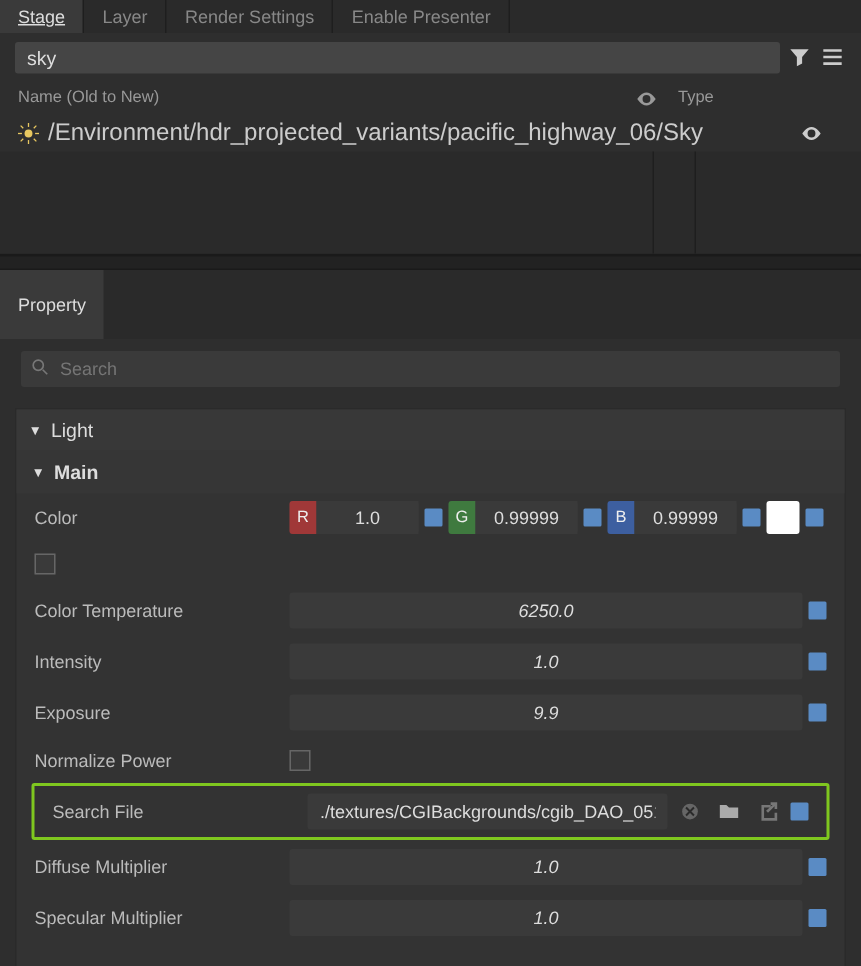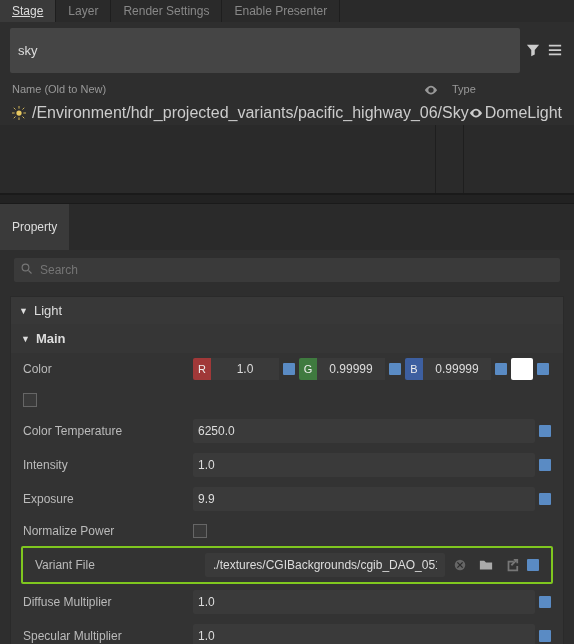--- a/index.html
+++ b/index.html
@@ -4,21 +4,21 @@
 <style>
 * { margin: 0; padding: 0; box-sizing: border-box; font-family: -apple-system, BlinkMacSystemFont, "Segoe UI", Arial, sans-serif; }
 body { background: #2a2a2a; color: #cccccc; font-size: 12px; width: 574px; height: 644px; overflow: hidden; }
 
 .top-panel { background: #2e2e2e; border-bottom: 1px solid #1a1a1a; }
 .tabs { display: flex; gap: 0; background: #2a2a2a; }
 .tab { padding: 4px 12px; color: #888; cursor: pointer; font-size: 12px; border-right: 1px solid #1e1e1e; }
 .tab.active { background: #3a3a3a; color: #ddd; text-decoration: underline; }
 
 .search-row { display: flex; align-items: center; padding: 6px 10px; gap: 6px; background: #2e2e2e; }
-.search-input { flex: 1; background: #454545; border: none; color: #ddd; padding: 15px 8px; font-size: 13px; border-radius: 2px; }
+.search-input { flex: 1; background: #454545; border: none; color: #ddd; padding: 3px 8px; font-size: 13px; border-radius: 2px; }
 .filter-icon, .menu-icon { width: 16px; height: 16px; color: #ccc; cursor: pointer; }
 
 .stage-header { display: flex; padding: 4px 12px; background: #2e2e2e; color: #999; font-size: 11px; }
 .stage-col-name { flex: 1; }
 .stage-col-eye { width: 28px; }
 .stage-col-type { width: 110px; }
 
 .stage-row { display: flex; align-items: center; padding: 3px 12px; background: #2e2e2e; font-size: 16px; }
 .stage-row .light-icon { margin-right: 6px; width: 14px; height: 14px; }
 .stage-row .path { flex: 1; color: #ccc; }
@@ -54,21 +54,21 @@
 .color-seg { display: flex; align-items: center; background: #3a3a3a; border-radius: 2px; height: 22px; }
 .color-seg .chip { width: 18px; height: 22px; display: flex; align-items: center; justify-content: center; font-size: 11px; color: #eee; border-radius: 2px 0 0 2px; }
 .color-seg .chip.r { background: #a03838; }
 .color-seg .chip.g { background: #3f7a3f; }
 .color-seg .chip.b { background: #3d5fa0; }
 .color-seg input { width: 68px; background: #3a3a3a; border: none; color: #ddd; text-align: center; padding: 4px 2px; font-size: 12px; }
 .swatch { width: 22px; height: 22px; background: #fff; border-radius: 2px; cursor: pointer; }
 
 .checkbox { width: 14px; height: 14px; border: 1px solid #666; background: #3a3a3a; cursor: pointer; display: flex; align-items: center; justify-content: center; }
 
-.num-input { flex: 1; background: #3a3a3a; border: none; color: #ddd; text-align: left; padding: 5px; font-size: 12px; border-radius: 2px; }
+.num-input { flex: 1; background: #3a3a3a; border: none; color: #ddd; text-align: center; padding: 5px; font-size: 12px; border-radius: 2px; font-style: italic; }
 .text-input { flex: 1; background: #3a3a3a; border: none; color: #ddd; padding: 5px 8px; font-size: 12px; border-radius: 2px; }
 .dropdown { flex: 1; background: #3a3a3a; border: none; color: #ddd; padding: 5px 8px; font-size: 12px; border-radius: 2px; display: flex; justify-content: space-between; align-items: center; cursor: pointer; }
 .dropdown .dd-arrow { font-size: 9px; }
 
 .icon-btn { width: 22px; height: 22px; display: flex; align-items: center; justify-content: center; color: #aaa; cursor: pointer; }
 
 .highlighted-row { border: 2px solid #7fc71f; border-radius: 2px; margin: 1px 10px; }
 
 svg { display: block; }
 </style>
@@ -122,21 +122,20 @@
             <line x1="2" y1="14" x2="4" y2="12"></line>
           </g>
         </svg>
     </span>
     <span class="path">/Environment/hdr_projected_variants/pacific_highway_06/Sky</span>
     <span class="eye">
       <svg width="14" height="14" viewBox="0 0 16 16">
           <path fill="#ccc" d="M8 3C4 3 1 8 1 8s3 5 7 5 7-5 7-5-3-5-7-5zm0 8a3 3 0 110-6 3 3 0 010 6z"></path>
         </svg>
     </span>
-    <span class="type">DomeLight</span>
   </div>
 
   <div class="stage-body">
     <div class="c1"></div>
       <div class="c2"></div>
       <div class="c3"></div>
   </div>
 </div>
 
 <div class="panel-sep"></div>
@@ -223,21 +222,21 @@
     </div>
 
     <div class="prop-row">
       <div class="prop-label">Normalize Power</div>
       <div class="prop-control">
           <div class="checkbox"></div>
         </div>
     </div>
 
     <div class="prop-row highlighted-row">
-      <div class="prop-label">Variant File</div>
+      <div class="prop-label">Search File</div>
       <div class="prop-control">
         <input class="text-input" value="./textures/CGIBackgrounds/cgib_DAO_051975" style="">
         <span class="icon-btn">
             <svg width="14" height="14" viewBox="0 0 16 16">
               <circle cx="8" cy="8" r="6" fill="#666"></circle>
               <path stroke="#2a2a2a" stroke-width="1.5" d="M5 5l6 6M11 5l-6 6"></path>
             </svg>
           </span>
         <span class="icon-btn">
             <svg width="14" height="14" viewBox="0 0 16 16">

